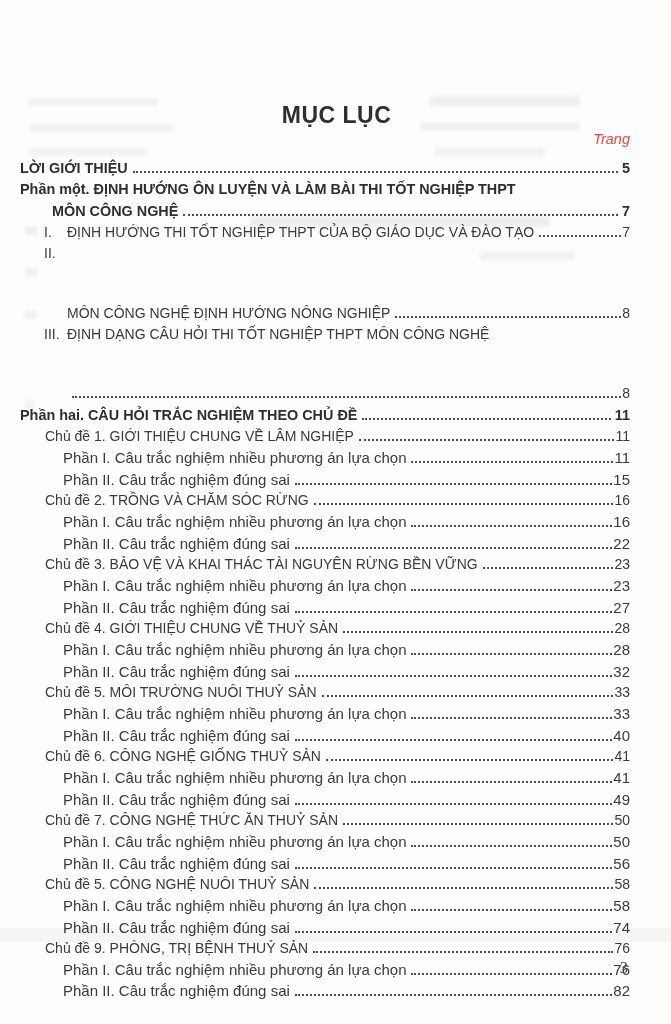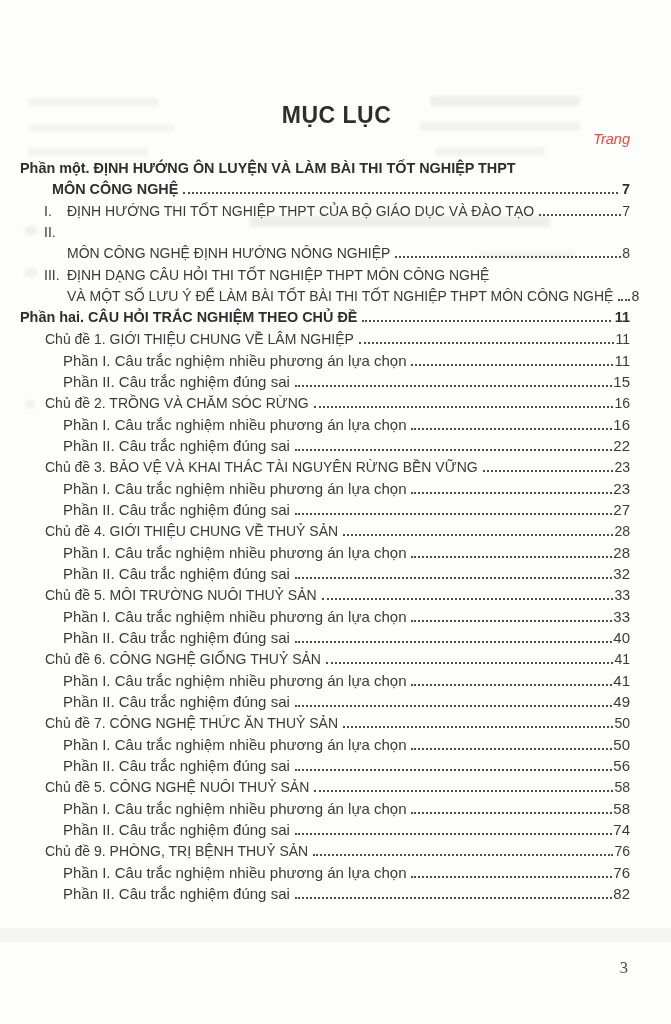--- a/index.html
+++ b/index.html
@@ -61,21 +61,21 @@
     border-bottom:2px dotted var(--leader);
     margin:0 1px 4px 5px;
     min-width:12px;
   }
   .row .pg{flex:0 0 auto;}
   .row.bold{font-weight:700;font-size:14.4px;color:var(--bold);}
   .row.bold .leader{margin-right:4px;}
   .row.bold.cont{padding-left:32px;}
   .row.roman{padding-left:24px;}
   .row.roman .num{flex:0 0 auto;min-width:23px;}
-  .row.roman.cont{padding-left:47px;}
+  .row.roman.cont{padding-left:47px;margin-top:38px;}
   .row.chapter{padding-left:25px;}
   .row.part{padding-left:43px;font-size:15px;}
   .scan-band{
     position:absolute;
     left:0;top:928px;width:671px;height:14px;
     background:#000;opacity:.03;pointer-events:none;
   }
   .folio{
     position:absolute;
     top:958px;right:43px;
@@ -101,20 +101,25 @@
   <div class="ghost" style="left:25px;top:268px;width:12px;height:9px;opacity:.09;"></div>
   <div class="ghost" style="left:25px;top:310px;width:12px;height:9px;opacity:.09;"></div>
   <div class="ghost" style="left:25px;top:400px;width:10px;height:9px;opacity:.07;"></div>
 
   <div class="page-title">MỤC LỤC</div>
 
   <div class="col-header">Trang</div>
 
   <div class="toc">
       <div class="row bold">
+        <span class="txt">LỜI GIỚI THIỆU</span>
+        <span class="leader"></span>
+        <span class="pg">5</span>
+      </div>
+      <div class="row bold">
         <span class="txt">Phần một. ĐỊNH HƯỚNG ÔN LUYỆN VÀ LÀM BÀI THI TỐT NGHIỆP THPT</span>
       </div>
       <div class="row bold cont">
         <span class="txt">MÔN CÔNG NGHỆ</span>
         <span class="leader"></span>
         <span class="pg">7</span>
       </div>
       <div class="row roman">
         <span class="num">I.</span>
         <span class="txt">ĐỊNH HƯỚNG THI TỐT NGHIỆP THPT CỦA BỘ GIÁO DỤC VÀ ĐÀO TẠO</span>
@@ -127,21 +132,20 @@
       <div class="row roman cont">
         <span class="txt">MÔN CÔNG NGHỆ ĐỊNH HƯỚNG NÔNG NGHIỆP</span>
         <span class="leader"></span>
         <span class="pg">8</span>
       </div>
       <div class="row roman">
         <span class="num">III.</span>
         <span class="txt">ĐỊNH DẠNG CÂU HỎI THI TỐT NGHIỆP THPT MÔN CÔNG NGHỆ</span>
       </div>
       <div class="row roman cont">
-        <span class="txt">VÀ MỘT SỐ LƯU Ý ĐỂ LÀM BÀI TỐT BÀI THI TỐT NGHIỆP THPT MÔN CÔNG NGHỆ</span>
         <span class="leader"></span>
         <span class="pg">8</span>
       </div>
       <div class="row bold">
         <span class="txt">Phần hai. CÂU HỎI TRẮC NGHIỆM THEO CHỦ ĐỀ</span>
         <span class="leader"></span>
         <span class="pg">11</span>
       </div>
       <div class="row chapter">
         <span class="txt">Chủ đề 1. GIỚI THIỆU CHUNG VỀ LÂM NGHIỆP</span>

